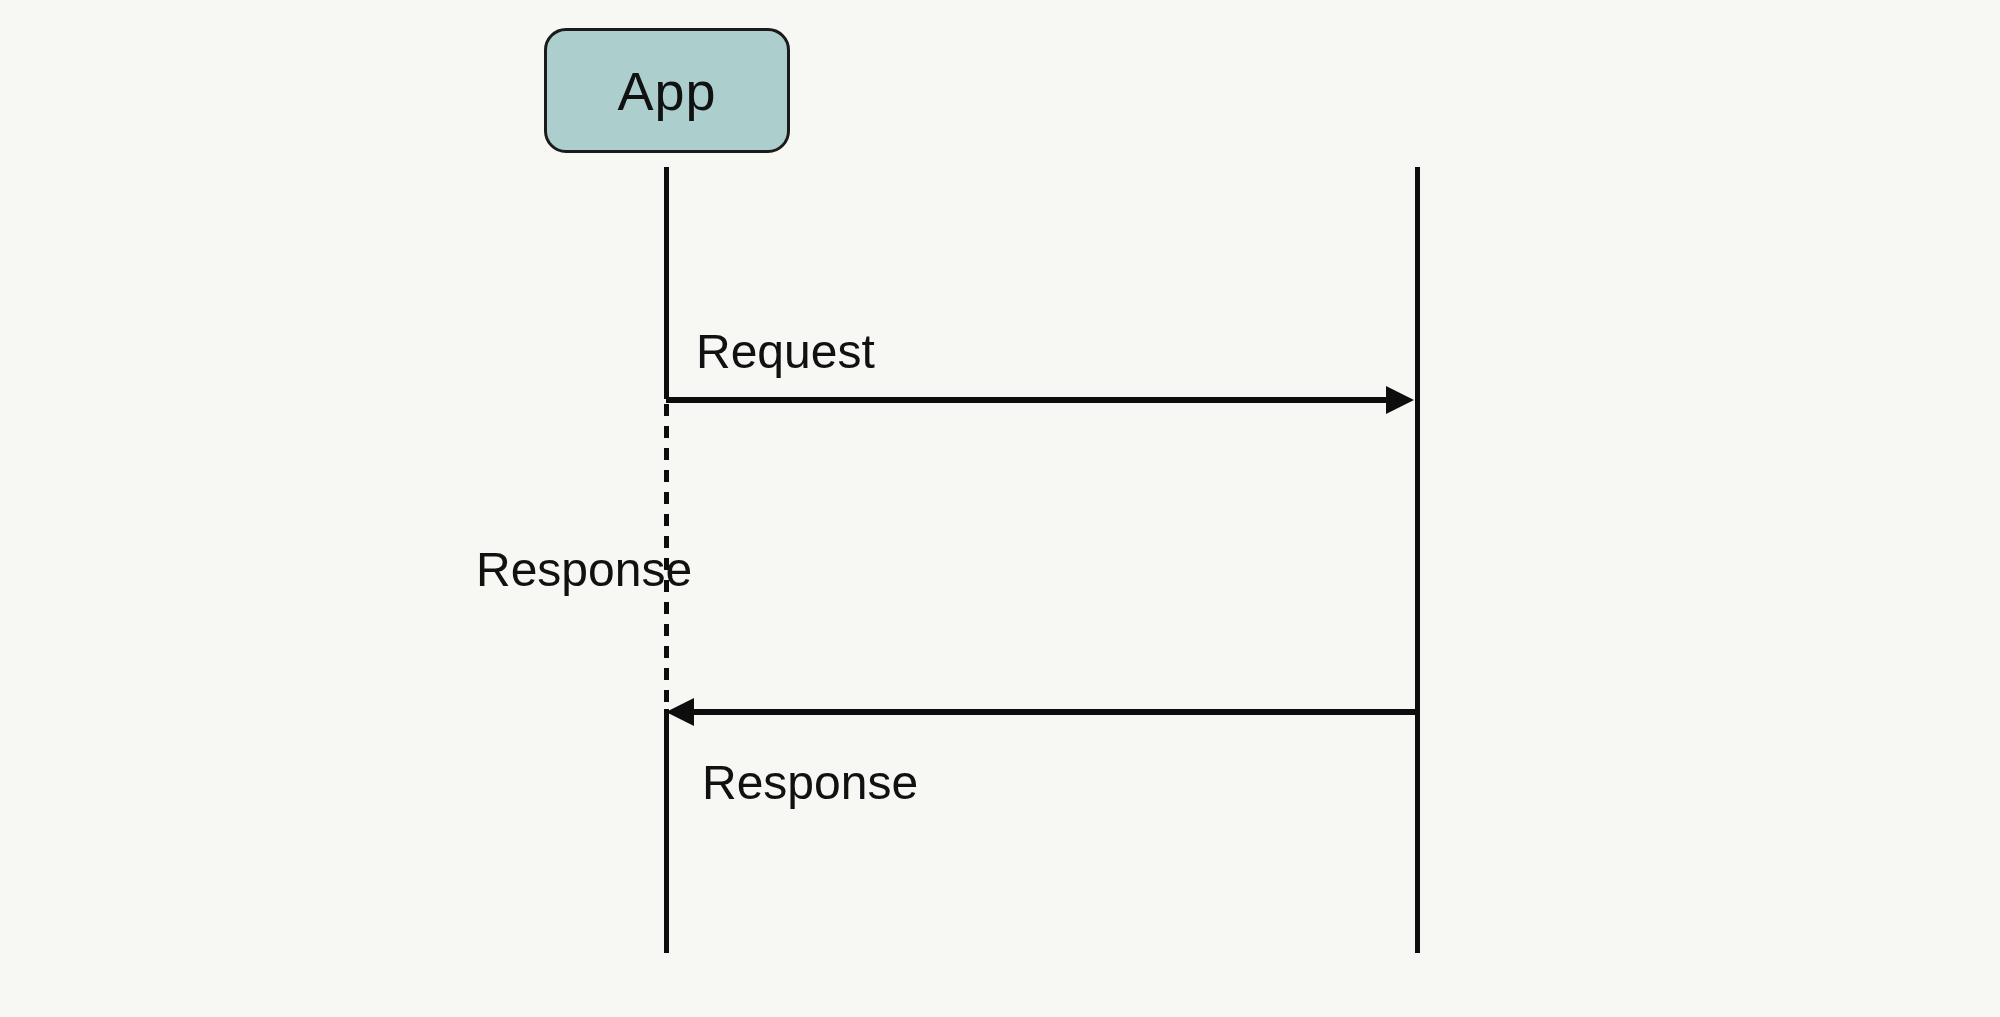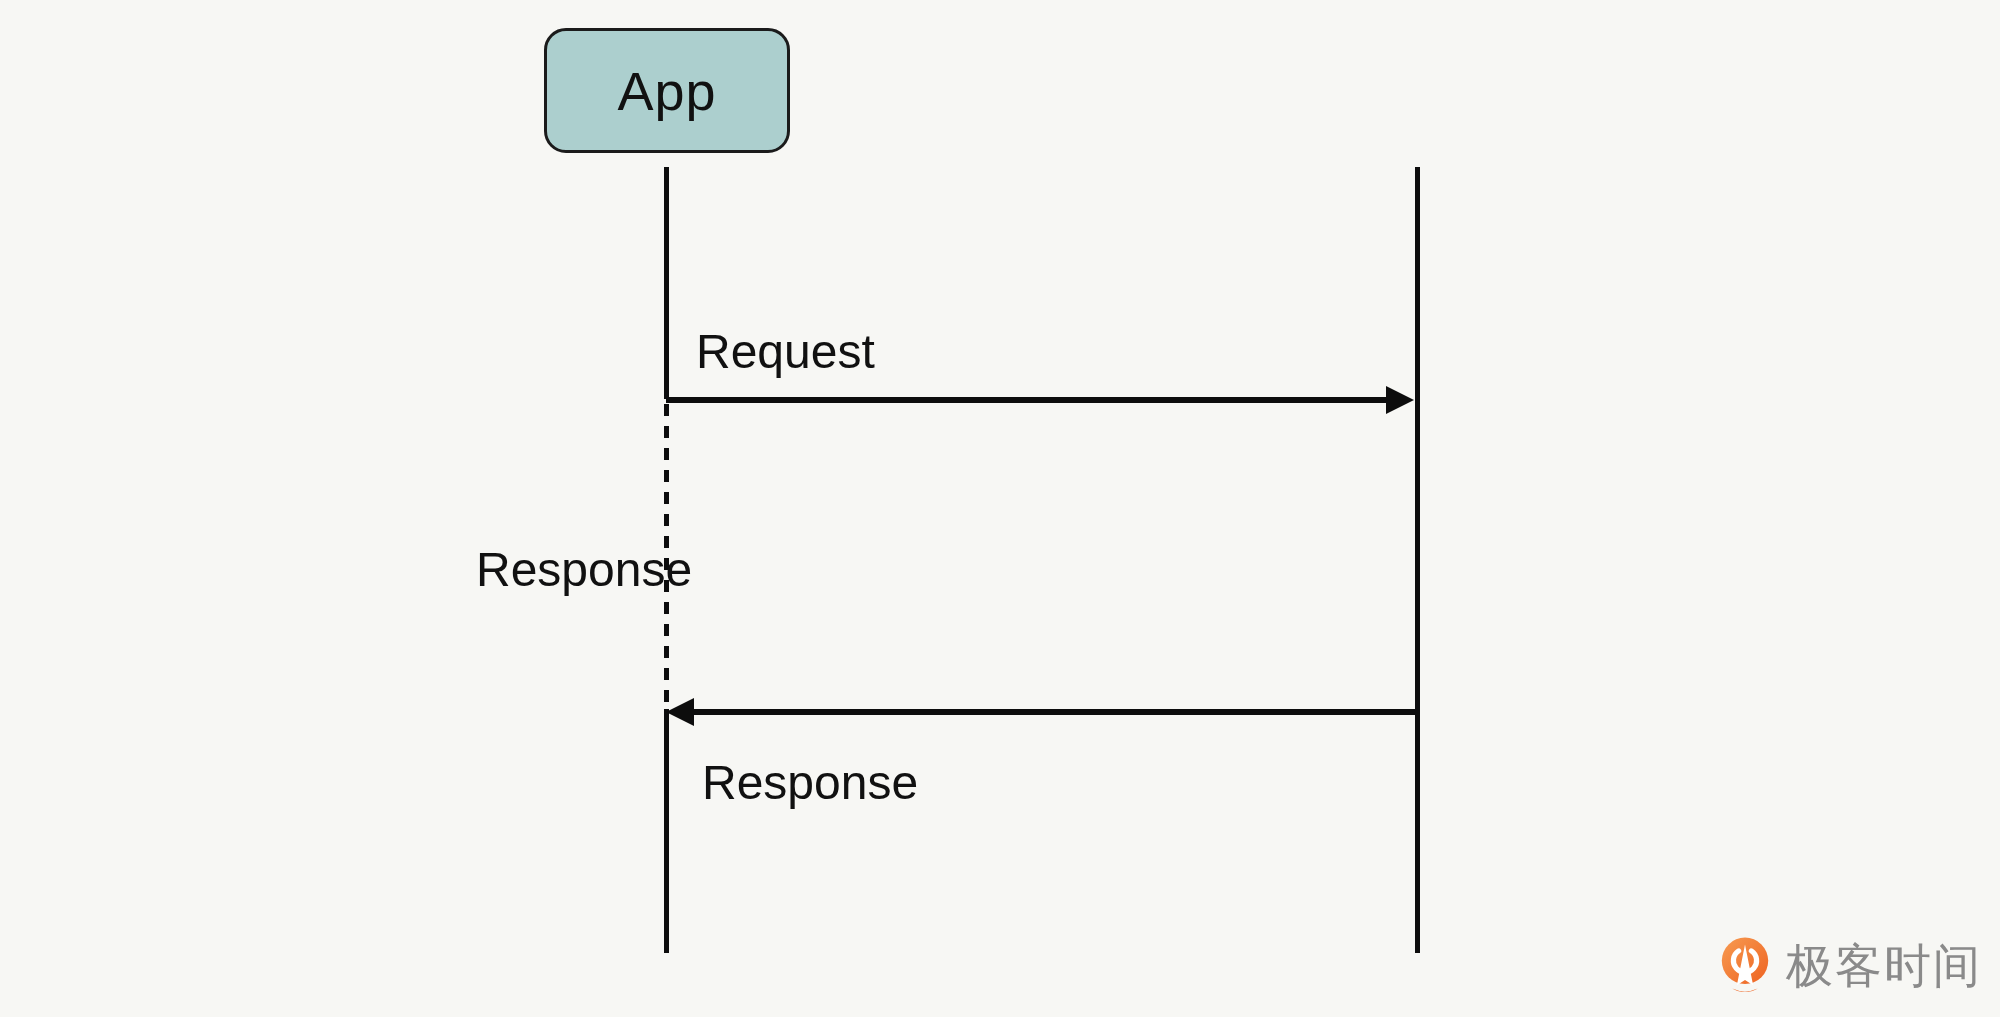--- a/index.html
+++ b/index.html
@@ -120,29 +120,14 @@
   <div class="msg-line" id="request-line"></div>
   <div class="arrowhead" id="request-arrowhead"></div>
   <div class="msg-label" id="request-label">Request</div>
 
   <div class="msg-label" id="blocked-label">Response</div>
 
   <div class="msg-line" id="response-line"></div>
   <div class="arrowhead" id="response-arrowhead"></div>
   <div class="msg-label" id="response-label">Response</div>
 
-  <div class="logo">
-    <svg class="logo-icon" viewBox="0 0 100 110">
-      <defs>
-        <linearGradient id="ggrad" x1="0" y1="0" x2="1" y2="1">
-          <stop offset="0" stop-color="#f79b51"></stop>
-          <stop offset="1" stop-color="#ee6321"></stop>
-        </linearGradient>
-      </defs>
-      <circle cx="50" cy="46" r="40" fill="url(#ggrad)"></circle>
-      <path d="M 39 29 A 20 20 0 1 0 61 29" fill="none" stroke="#ffffff" stroke-width="9" stroke-linecap="round"></path>
-      <path d="M 50 18 L 64 88 L 50 79 L 36 88 Z" fill="#ffffff"></path>
-      <path d="M 28 94 A 26 12 0 0 0 72 94 A 34 20 0 0 1 28 94 Z" fill="#ee6321"></path>
-    </svg>
-    <span class="logo-text">极客时间</span>
-  </div>
 
 </div>
 
 </body></html>

